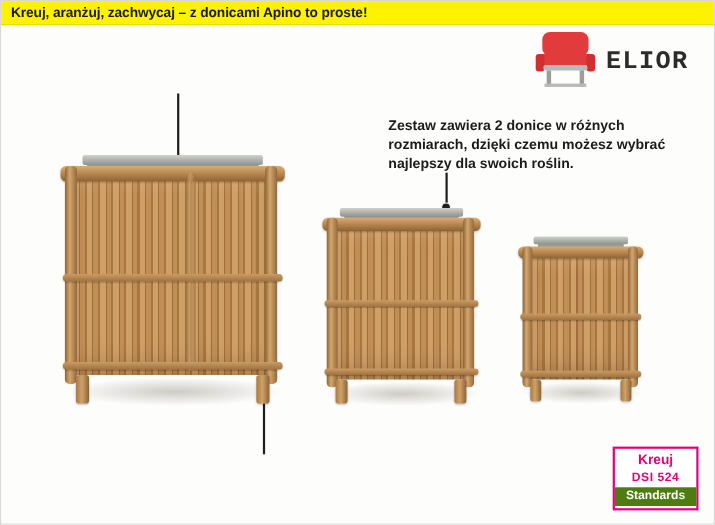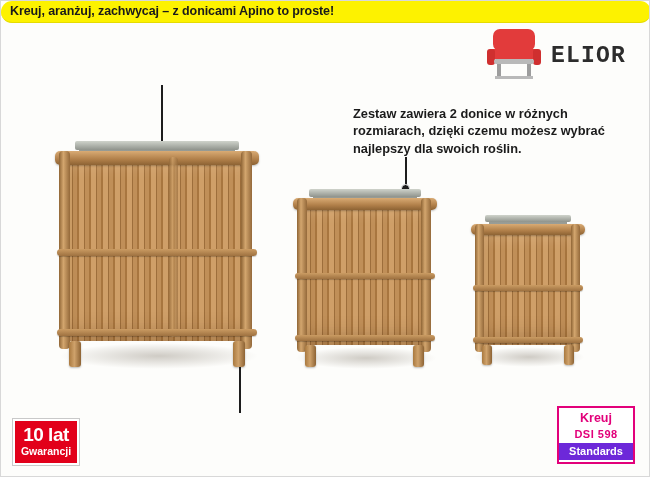--- a/index.html
+++ b/index.html
@@ -21,21 +21,20 @@
   }
 
   
   .banner {
     position: absolute;
     left: 0; top: 0;
     width: 650px;
     height: 22px;
     background: #fdf200;
     border-bottom: 1px solid #e6dc00;
-    border-radius: 11px;
   }
   .banner-text {
     position: absolute;
     left: 9px; top: 3px;
     font-size: 12.5px;
     font-weight: bold;
     color: #1a1a1a;
     letter-spacing: -0.1px;
     white-space: nowrap;
   }
@@ -194,21 +193,21 @@
     display: block;
     font-size: 11px;
     font-weight: bold;
     color: #e2007a;
     letter-spacing: 0.5px;
     margin-top: 2px;
   }
   .edinos .e-std {
     display: block;
     margin-top: 3px;
-    background: #6d28d9;
+    background: #4d7c0f;
     color: #ffffff;
     font-size: 11px;
     font-weight: bold;
     padding: 2px 0 3px;
   }
 </style>
 </head>
 <body>
 
 <div id="page">
@@ -286,24 +285,20 @@
     <div class="p-body" style="left:8px; top:22px; width:102px; height:114px;"></div>
     <div class="p-rim" style="left:2px; top:15px; width:114px; height:11px;"></div>
     <div class="p-post" style="left:6px; top:15px; height:128px; width:9px;"></div>
     <div class="p-post" style="left:102px; top:15px; height:128px; width:9px;"></div>
     <div class="p-band" style="left:4px; top:76px; width:110px; height:6px;"></div>
     <div class="p-band" style="left:4px; top:128px; width:110px; height:6px;"></div>
     <div class="p-leg" style="left:13px; top:136px; width:10px; height:20px;"></div>
     <div class="p-leg" style="left:95px; top:136px; width:10px; height:20px;"></div>
   </div>
 
-  <div class="warranty">
-    <span class="w-num">10 lat</span>
-    <span class="w-sub">Gwarancji</span>
-  </div>
 
   <div class="edinos">
     <span class="e-name">Kreuj</span>
-    <span class="e-code">DSI 598</span>
+    <span class="e-code">DSI 524</span>
     <span class="e-std">Standards</span>
   </div>
 
 </div>
 
 </body></html>

